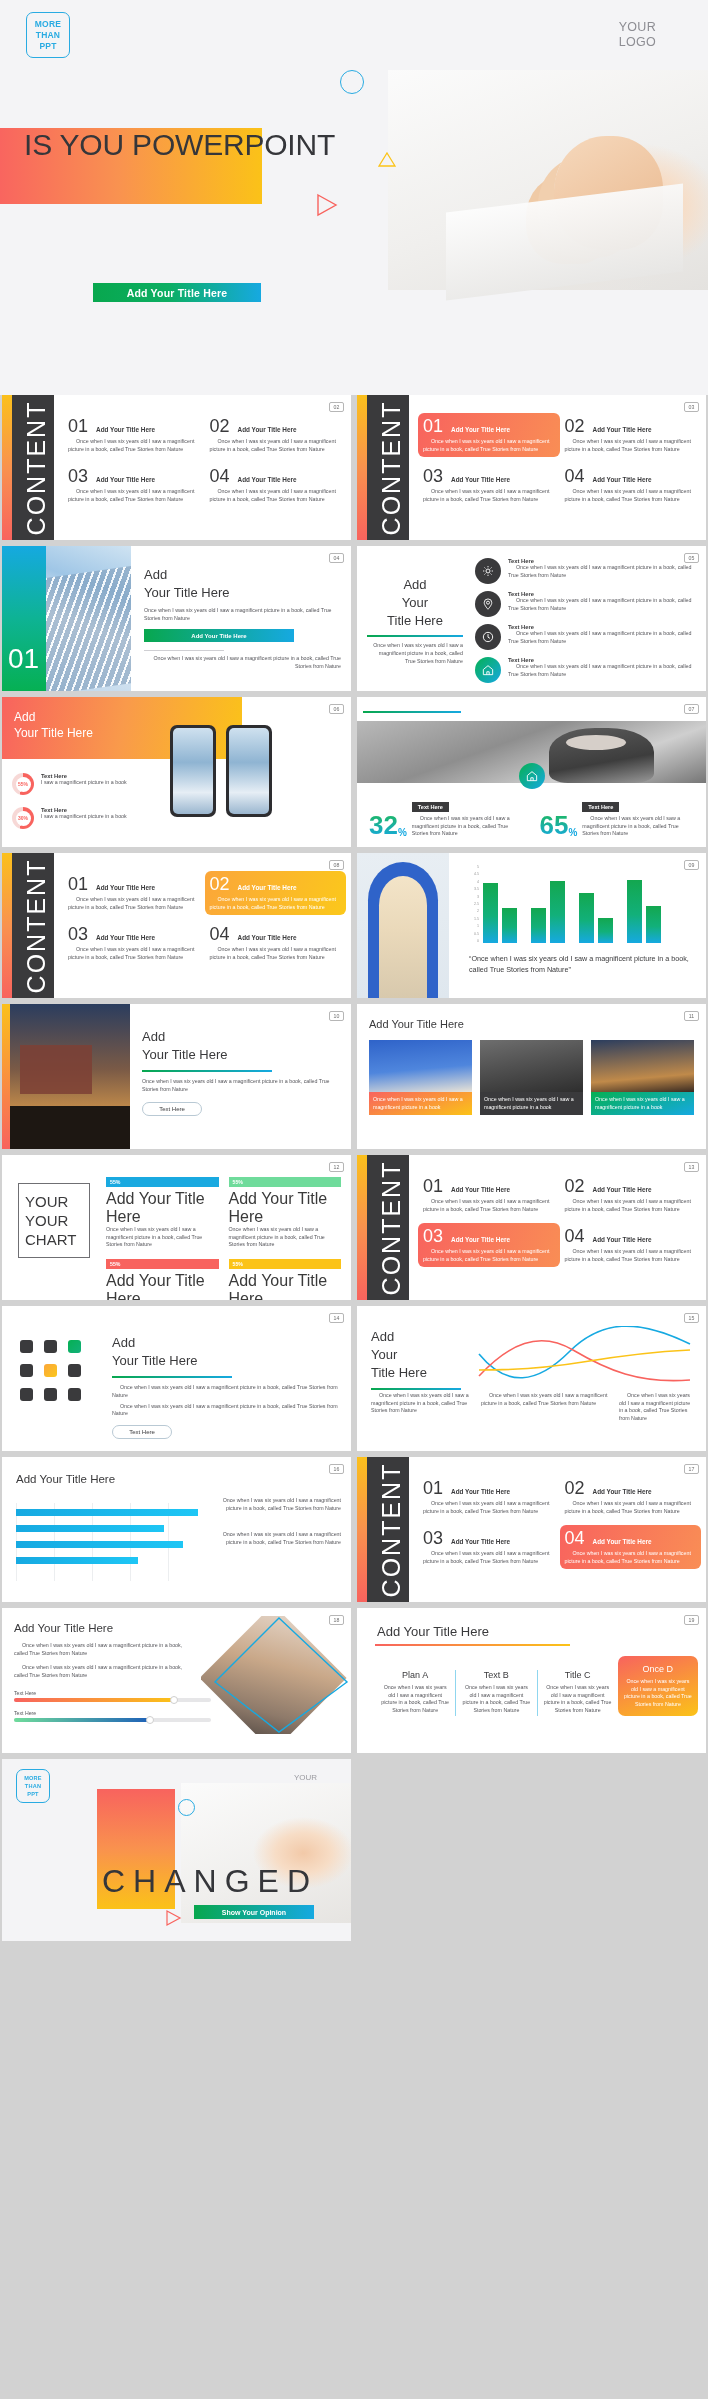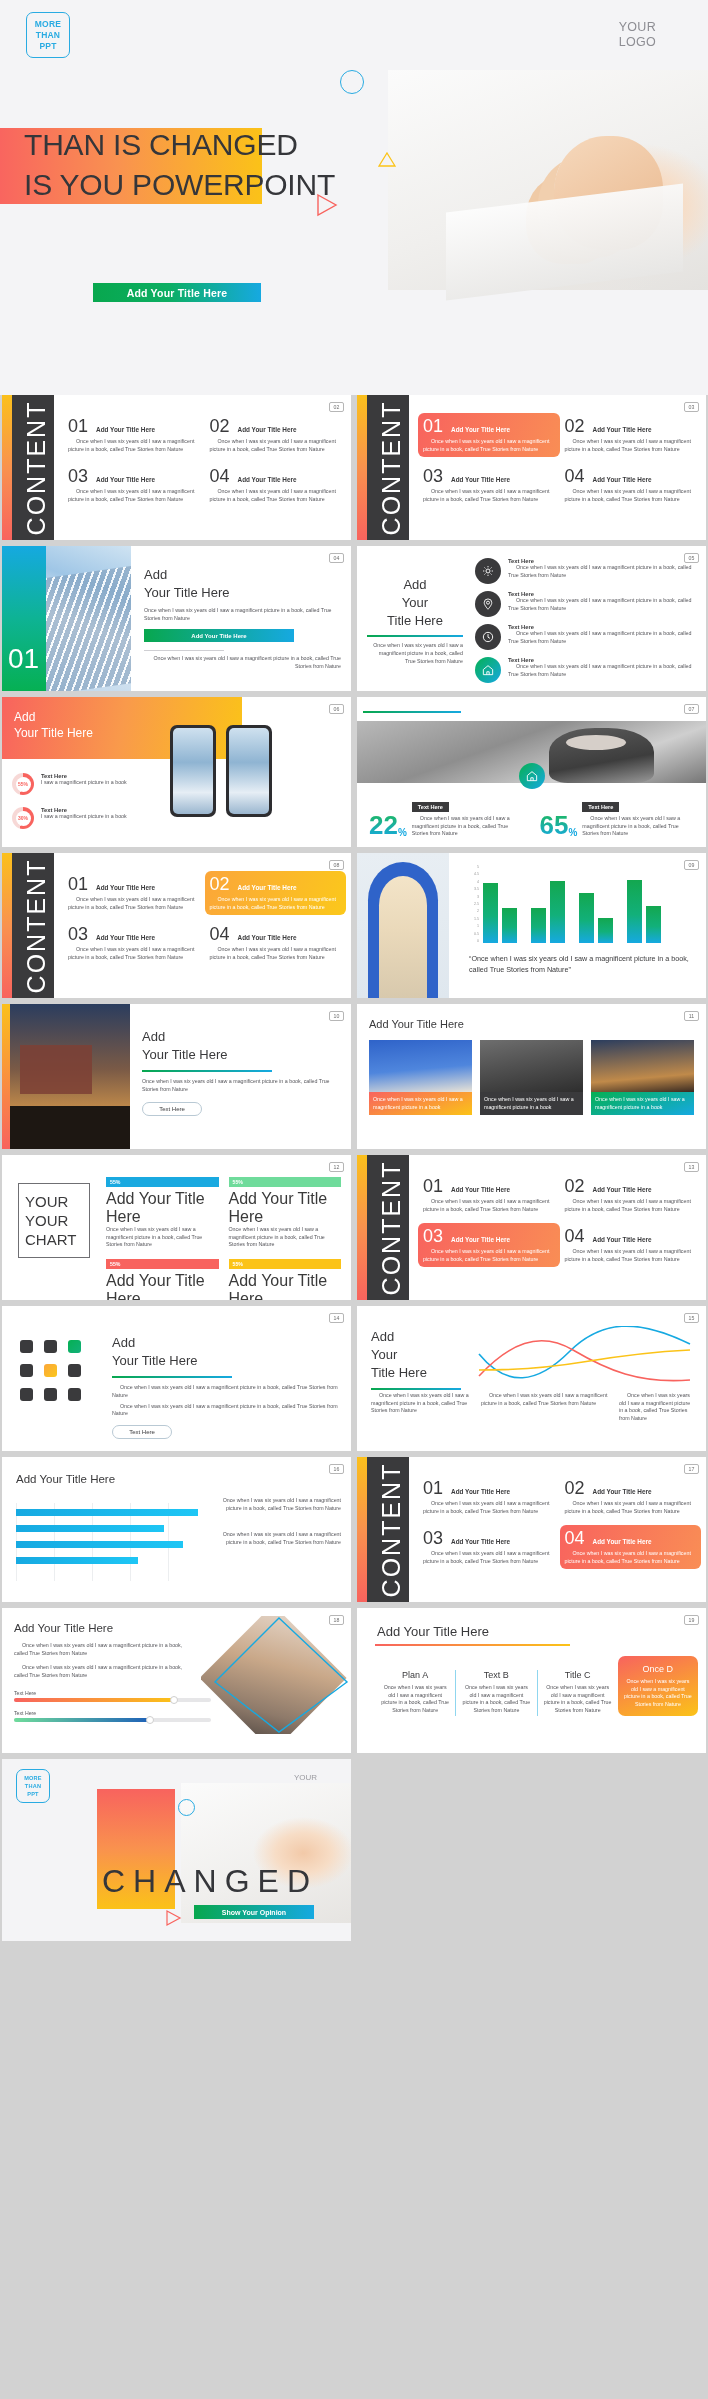--- a/index.html
+++ b/index.html
@@ -214,21 +214,20 @@
       <span>PPT</span>
     </div>
 
     <div class="your-logo">
       <div>YOUR</div>
       <div>LOGO</div>
     </div>
 
     <div class="hero-title-band"></div>
     <div class="hero-title">
-      <div>THAN IS CHANGED</div>
       <div>IS YOU POWERPOINT</div>
     </div>
 
     <div class="hero-btn">Add Your Title Here</div>
 
     <div class="deco-circle"></div>
     <div class="deco-tri-o">
       <svg viewBox="0 0 18 15" width="18" height="15">
           <polygon points="9,1 17,14 1,14" fill="none" stroke="#fbc318" stroke-width="1.3"></polygon>
         </svg>
@@ -451,21 +450,21 @@
         <div class="bw" style="position:absolute;left:0;right:0;top:24px;height:62px;"></div>
         <div class="ico green" style="position:absolute;left:162px;top:66px;">
           <svg viewBox="0 0 24 24">
               <path d="M4 11.2 12 4.6l8 6.6V20H4z"></path>
               <path d="M10 20v-5h4v5"></path>
             </svg>
         </div>
         <div style="position:absolute;left:12px;right:10px;top:98px;display:flex;gap:14px;">
           <div style="display:flex;gap:5px;flex:1;">
             <div style="display:flex;align-items:flex-end;">
-              <span class="pct">22</span>
+              <span class="pct">32</span>
               <span class="pct-sign">%</span>
             </div>
             <div style="flex:1;">
               <span class="tag-dark">Text Here</span>
               <div class="body-sm" style="text-indent:8px;margin-top:2px;">Once when I was six years old I saw a magnificent picture in a book, called True Stories from Nature</div>
             </div>
           </div>
           <div style="display:flex;gap:5px;flex:1;">
             <div style="display:flex;align-items:flex-end;">
               <span class="pct">65</span>

